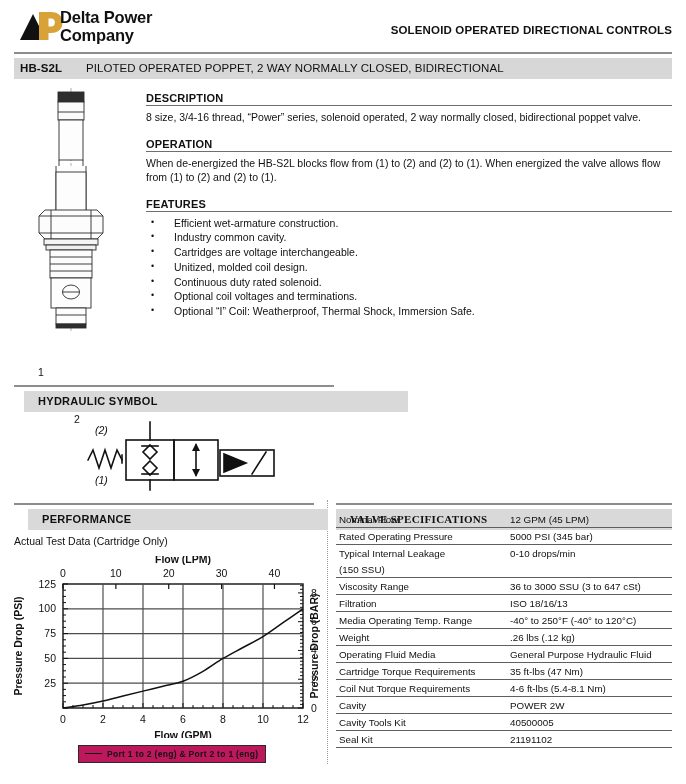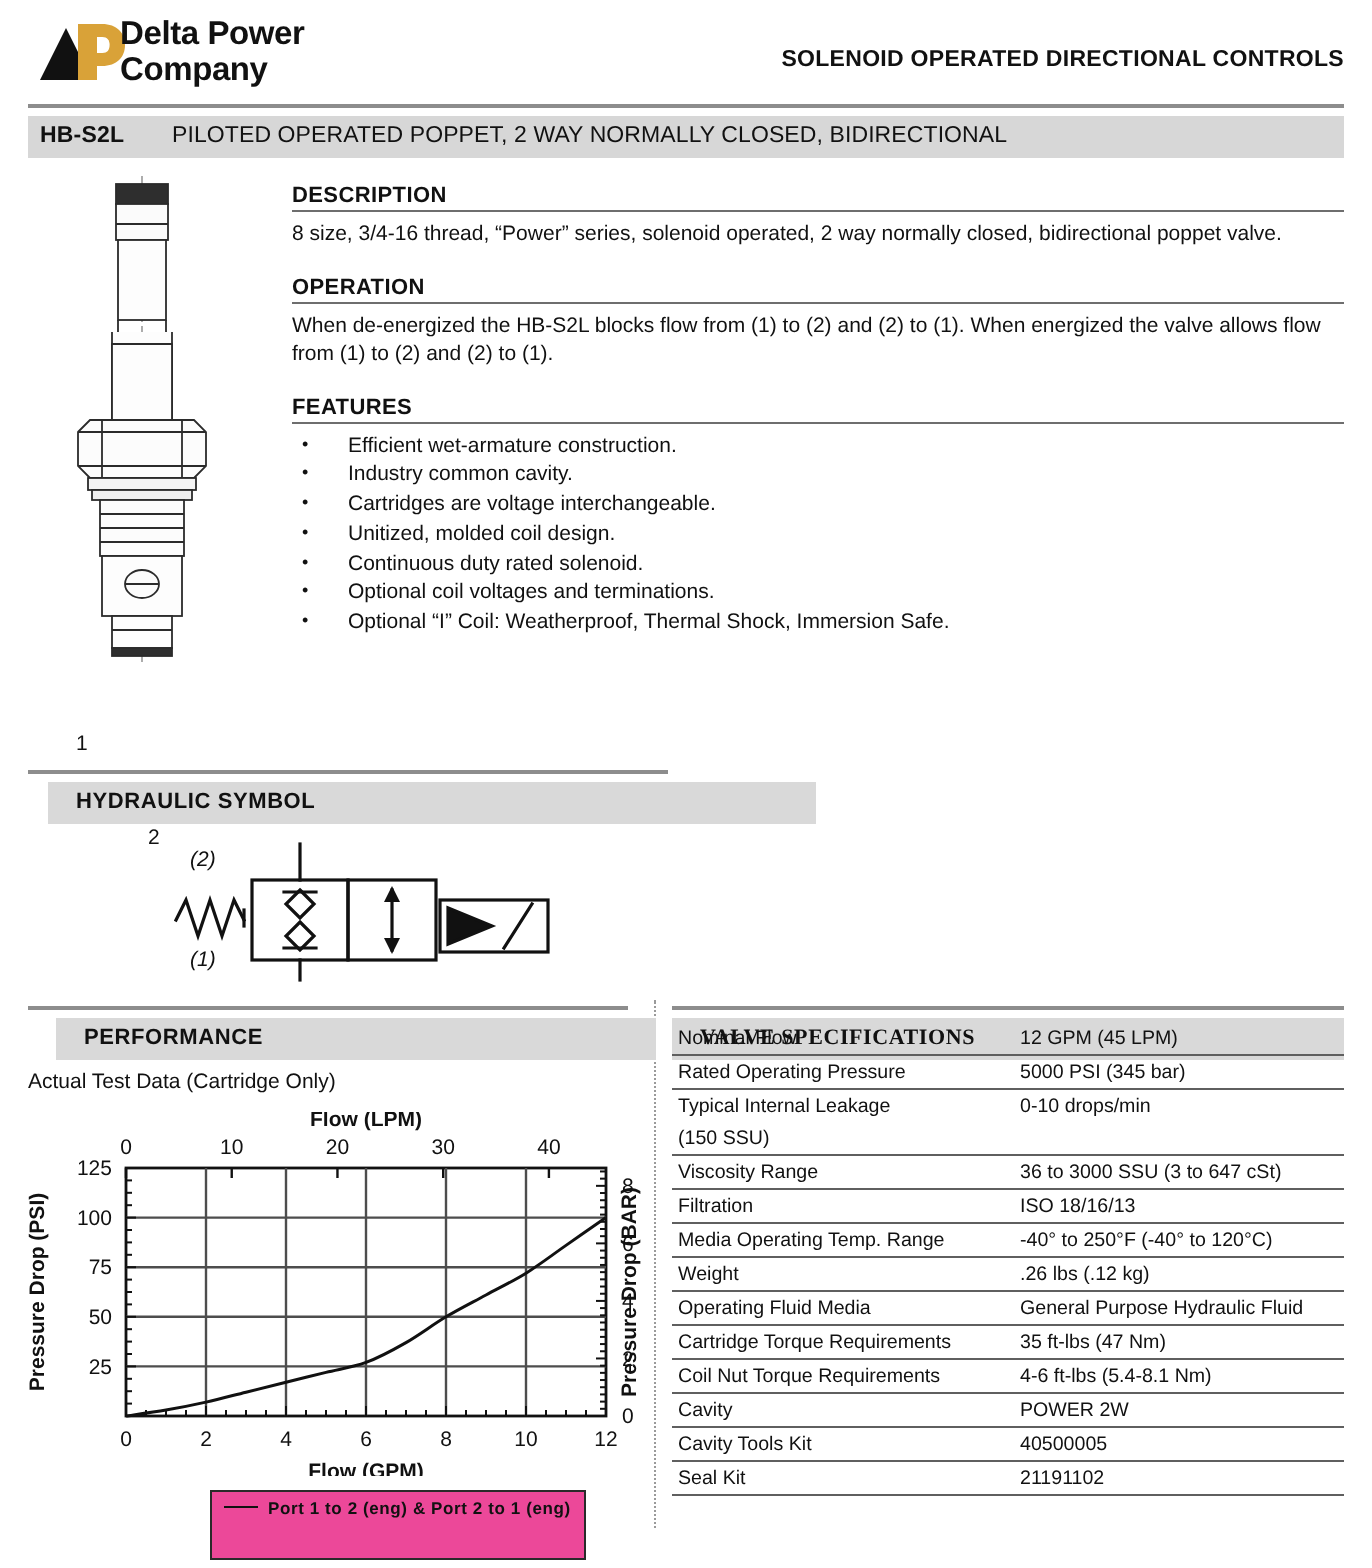--- a/index.html
+++ b/index.html
@@ -96,25 +96,24 @@
 
   
   .perf-topline{left:14px;top:503px;width:300px;}
   .perf-bar{left:28px;top:509px;width:300px;}
   .perf-sub{
     position:absolute;left:14px;top:535px;font-size:10.5px;color:#111;
   }
   .chart-wrap{position:absolute;left:6px;top:556px;width:320px;height:182px;}
   .legend{
     position:absolute;left:78px;top:745px;
-    border:1px solid #2a2a2a;background:#ec4899;
-    padding:3px 7px 20px 6px;
+    border:1px solid #2a2a2a;background:#be185d;
+    padding:3px 7px 3px 6px;
     font-size:8.5px;font-weight:bold;letter-spacing:0.3px;color:#111;
     white-space:nowrap;
-    margin-left:27px;
   }
   .legend .ldash{
     display:inline-block;width:17px;height:0;border-top:1.6px solid #111;
     vertical-align:middle;margin-right:5px;position:relative;top:-1px;
   }
 
   
   .spec-topline{left:336px;top:503px;width:336px;}
   .spec-bar{left:336px;top:509px;width:336px;font-family:Liberation Serif, serif;}
   .spec-table{

